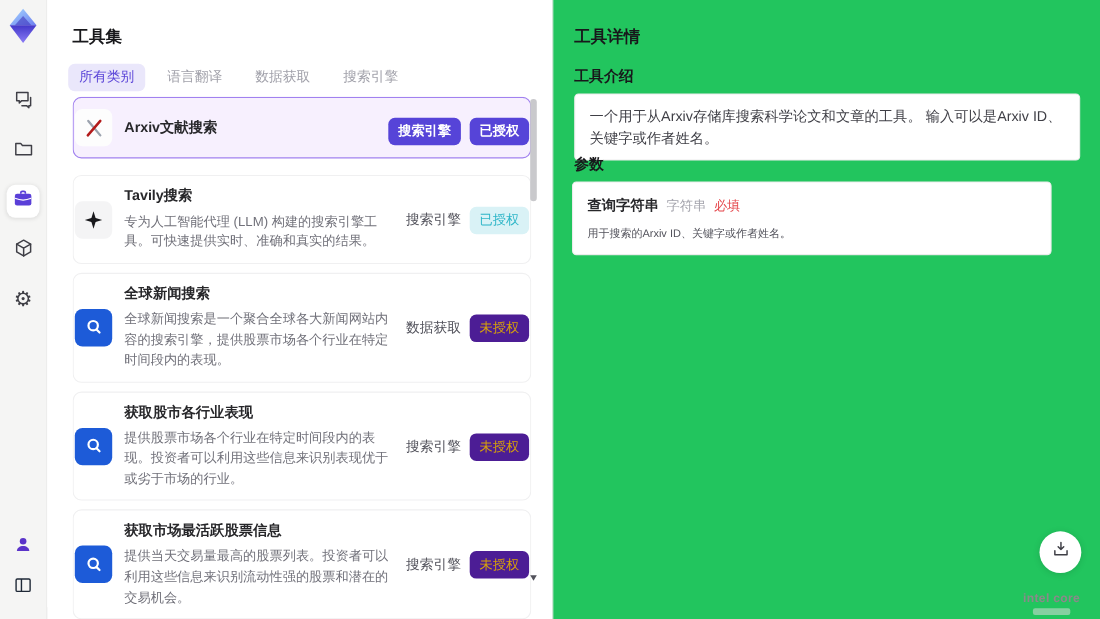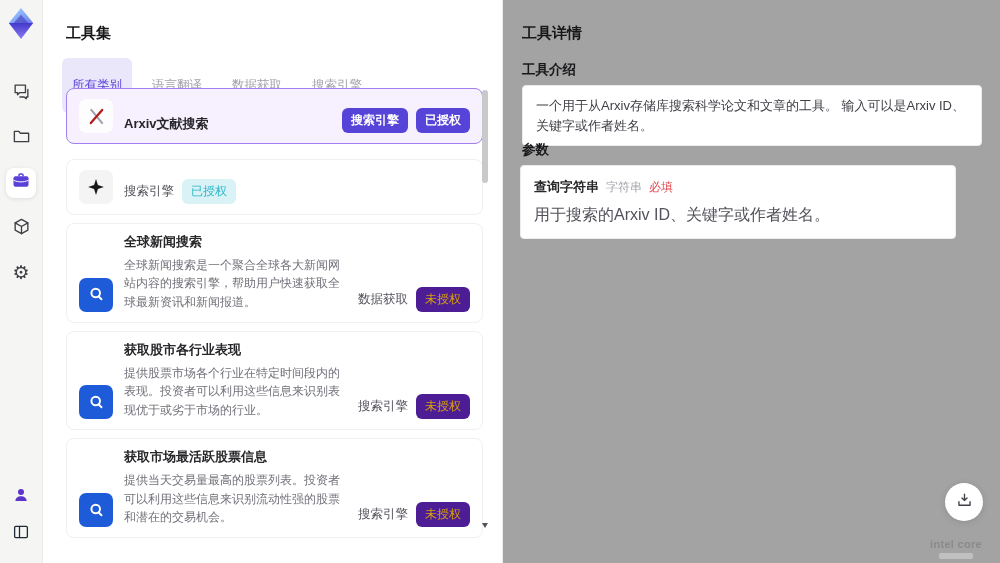--- a/index.html
+++ b/index.html
@@ -21,26 +21,26 @@
     width:30px; height:30px; border-radius:8px;
     display:flex; align-items:center; justify-content:center; cursor:pointer;
   }
   .rail-item.active { background:#fff; box-shadow:0 1px 4px rgba(0,0,0,.10); }
   .rail-item .glyph { font-size:19px; line-height:1; color:#3f3f46; }
   .rail-bottom { position:absolute; bottom:14px; display:flex; flex-direction:column; gap:7px; align-items:center; }
   
   .list-panel { position:absolute; left:43px; top:0; width:458px; height:552px; background:#fff; }
   .list-title { position:absolute; left:23px; top:24px; font-size:15px; font-weight:bold; color:#18181b; }
   .tabs { position:absolute; left:19px; top:58px; display:flex; gap:10px; align-items:center; font-size:12.5px; }
-  .tab { padding:19px 10px; color:#a1a1aa; border-radius:6px; white-space:nowrap; cursor:pointer; }
+  .tab { padding:4px 10px; color:#a1a1aa; border-radius:6px; white-space:nowrap; cursor:pointer; }
   .tab.active { background:#eae7fb; color:#5b45d8; }
   .tool-list { position:absolute; left:23px; top:88px; width:417px; height:475px; overflow:hidden; }
   .tool-item {
-    display:flex; align-items:flex-end;
-    padding:10px 12px; margin-bottom:8px;
+    display:flex; align-items:center;
+    padding:10px 1px; margin-bottom:8px;
     background:#fff; border:1px solid #f0f0f1; border-radius:8px;
     cursor:pointer;
   }
   .tool-item.selected { background:#f7f0fe; border:1px solid #a181ef; margin-bottom:15px; }
   .tool-icon {
     flex:none; width:34px; height:34px; margin-right:11px;
     border-radius:7px; background:#f4f4f5;
     display:flex; align-items:center; justify-content:center;
   }
   .tool-icon.icon-arxiv { background:#fdfdfd; }
@@ -59,40 +59,40 @@
   .scroll-thumb { position:absolute; top:2px; left:0; width:6px; height:93px; background:#c9c9cc; border-radius:3px; }
   .scroll-arrow {
     position:absolute; bottom:16px; left:0;
     width:0; height:0;
     border-left:3.5px solid transparent; border-right:3.5px solid transparent;
     border-top:5px solid #52525b;
   }
   
   .detail-panel {
     position:absolute; left:502px; top:0; width:498px; height:563px;
-    background:#a3a3a3; border-left:1px solid #ededed;
+    background:#22c55e; border-left:1px solid #ededed;
   }
   .detail-title { position:absolute; left:19px; top:24px; font-size:15px; font-weight:bold; color:#18181b; }
   .sec-intro-heading { position:absolute; left:19px; top:61px; font-size:13.5px; font-weight:bold; color:#18181b; }
   .intro-card {
     position:absolute; left:19px; top:85px; width:460px;
     background:#fff; border:1px solid #ececec; border-radius:4px;
     padding:10px 13px; font-size:13px; color:#3f3f46; line-height:1.5;
   }
   .sec-params-heading { position:absolute; left:19px; top:141px; font-size:13.5px; font-weight:bold; color:#18181b; }
   .param-card {
     position:absolute; left:17px; top:165px; width:436px;
     background:#fff; border:1px solid #ececec; border-radius:4px;
     padding:12px 13px;
   }
   .param-line { display:flex; align-items:baseline; gap:7px; }
   .param-name { font-size:13px; font-weight:bold; color:#27272a; }
   .param-type { font-size:12px; color:#a1a1aa; }
   .param-required { font-size:12px; color:#e5484d; }
-  .param-desc { margin-top:9px; font-size:16px; color:#52525b; }
+  .param-desc { margin-top:9px; font-size:10px; color:#52525b; }
   
   .download-fab {
     position:absolute; right:17px; bottom:42px; width:38px; height:38px;
     border-radius:50%; background:#fff; box-shadow:0 1px 7px rgba(0,0,0,.13);
     display:flex; align-items:center; justify-content:center; cursor:pointer;
   }
   .intel-logo { position:absolute; right:13px; bottom:4px; width:62px; text-align:center; }
   .intel-text { font-size:11px; font-weight:bold; color:#8a8a8a; letter-spacing:.3px; white-space:nowrap; }
   .intel-sub { margin:3px auto 0; width:34px; height:6px; border-radius:2px; background:#d9d9d9; opacity:.55; }
 </style>
@@ -186,36 +186,40 @@
       <span class="tool-auth badge-solid">已授权</span>
     </div>
   </div>
 
   <div class="tool-item">
     <div class="tool-icon icon-tavily">
           <svg viewBox="0 0 24 24" width="20" height="20">
             <path d="M12 2.5L14.3 9.7L21.5 12L14.3 14.3L12 21.5L9.7 14.3L2.5 12L9.7 9.7Z" fill="#18181b"></path>
           </svg>
         </div>
+    <div class="tool-body">
+      <div class="tool-title">Tavily搜索</div>
+      <div class="tool-desc">专为人工智能代理 (LLM) 构建的搜索引擎工具。可快速提供实时、准确和真实的结果。</div>
+    </div>
     <div class="tool-badges">
       <span class="tool-category badge-plain">搜索引擎</span>
       <span class="tool-auth badge-cyan">已授权</span>
     </div>
   </div>
 
   <div class="tool-item">
     <div class="tool-icon icon-search-blue">
           <svg viewBox="0 0 24 24" width="19" height="19">
             <circle cx="11" cy="10.2" r="5.4" fill="none" stroke="#fff" stroke-width="2.5"></circle>
             <path d="M14.8 14.6L18.3 18" stroke="#fff" stroke-width="2.5" stroke-linecap="round"></path>
           </svg>
         </div>
     <div class="tool-body">
       <div class="tool-title">全球新闻搜索</div>
-      <div class="tool-desc">全球新闻搜索是一个聚合全球各大新闻网站内容的搜索引擎，帮助用户快速获取全球最新资讯和新闻报道。</div>
+      <div class="tool-desc">全球新闻搜索是一个聚合全球各大新闻网站内容的搜索引擎，提供股票市场各个行业在特定时间段内的表现。</div>
     </div>
     <div class="tool-badges">
       <span class="tool-category badge-plain">数据获取</span>
       <span class="tool-auth badge-yellow">未授权</span>
     </div>
   </div>
 
   <div class="tool-item">
     <div class="tool-icon icon-search-blue">
           <svg viewBox="0 0 24 24" width="19" height="19">

